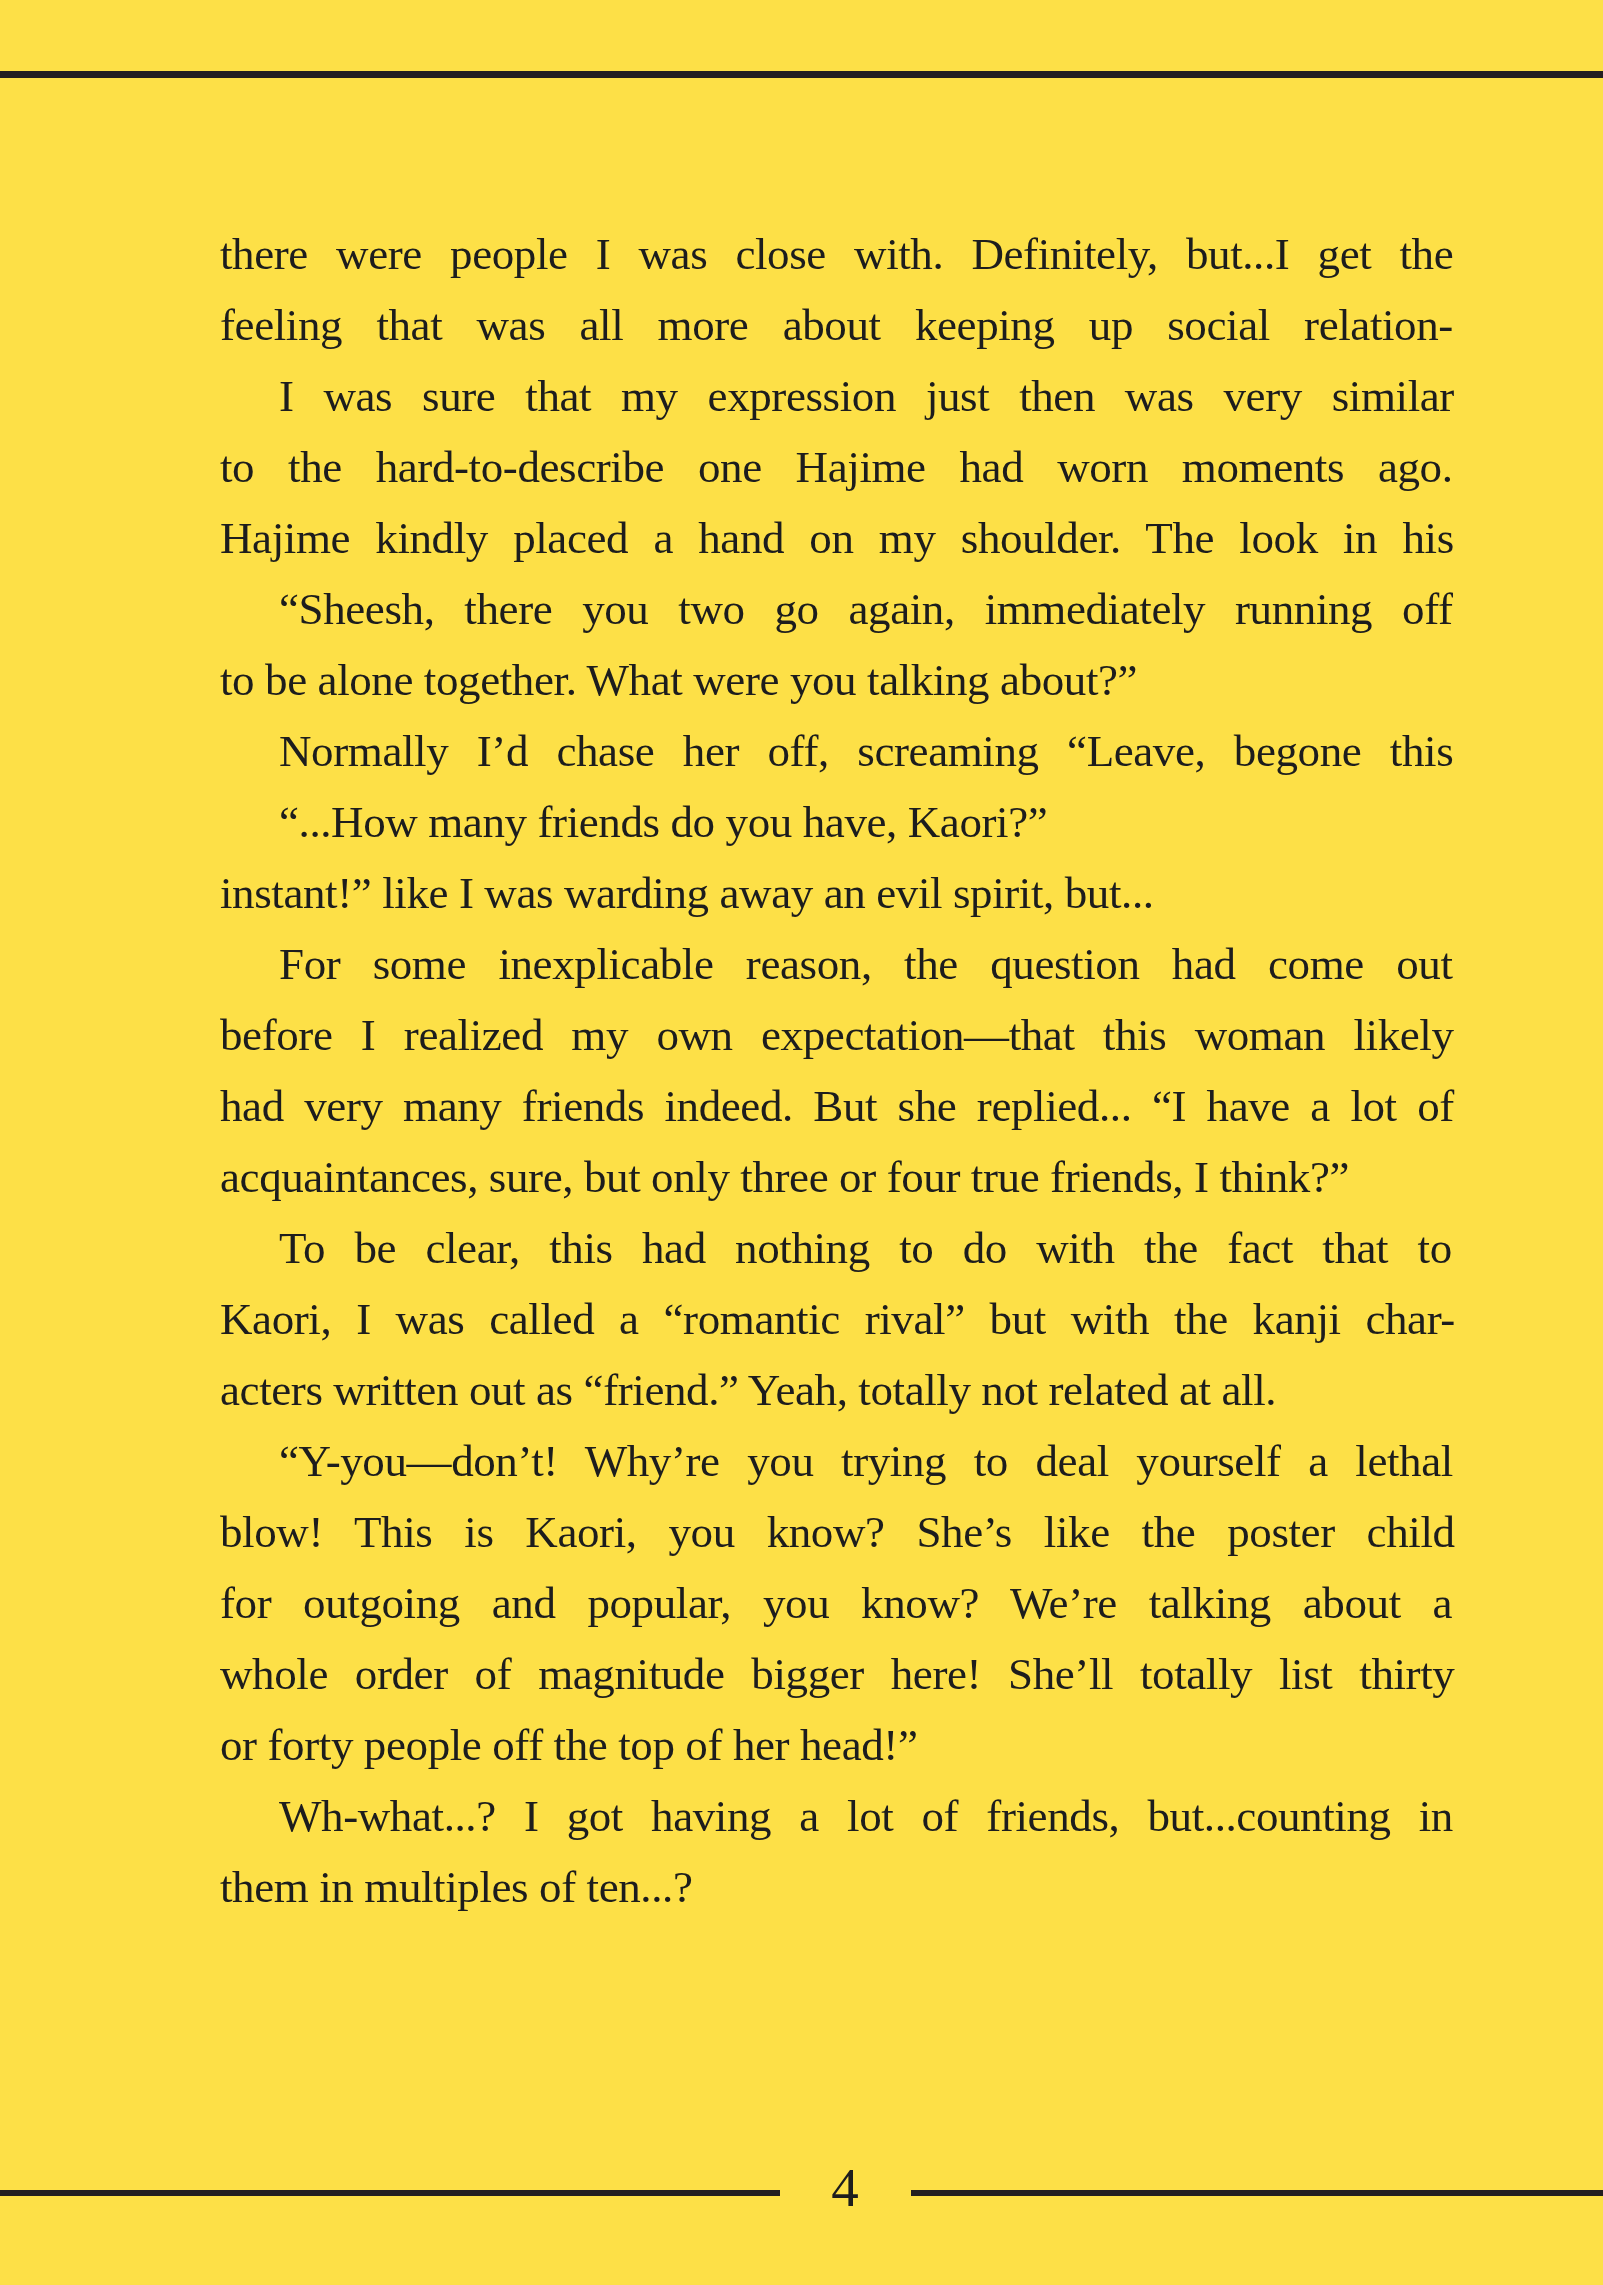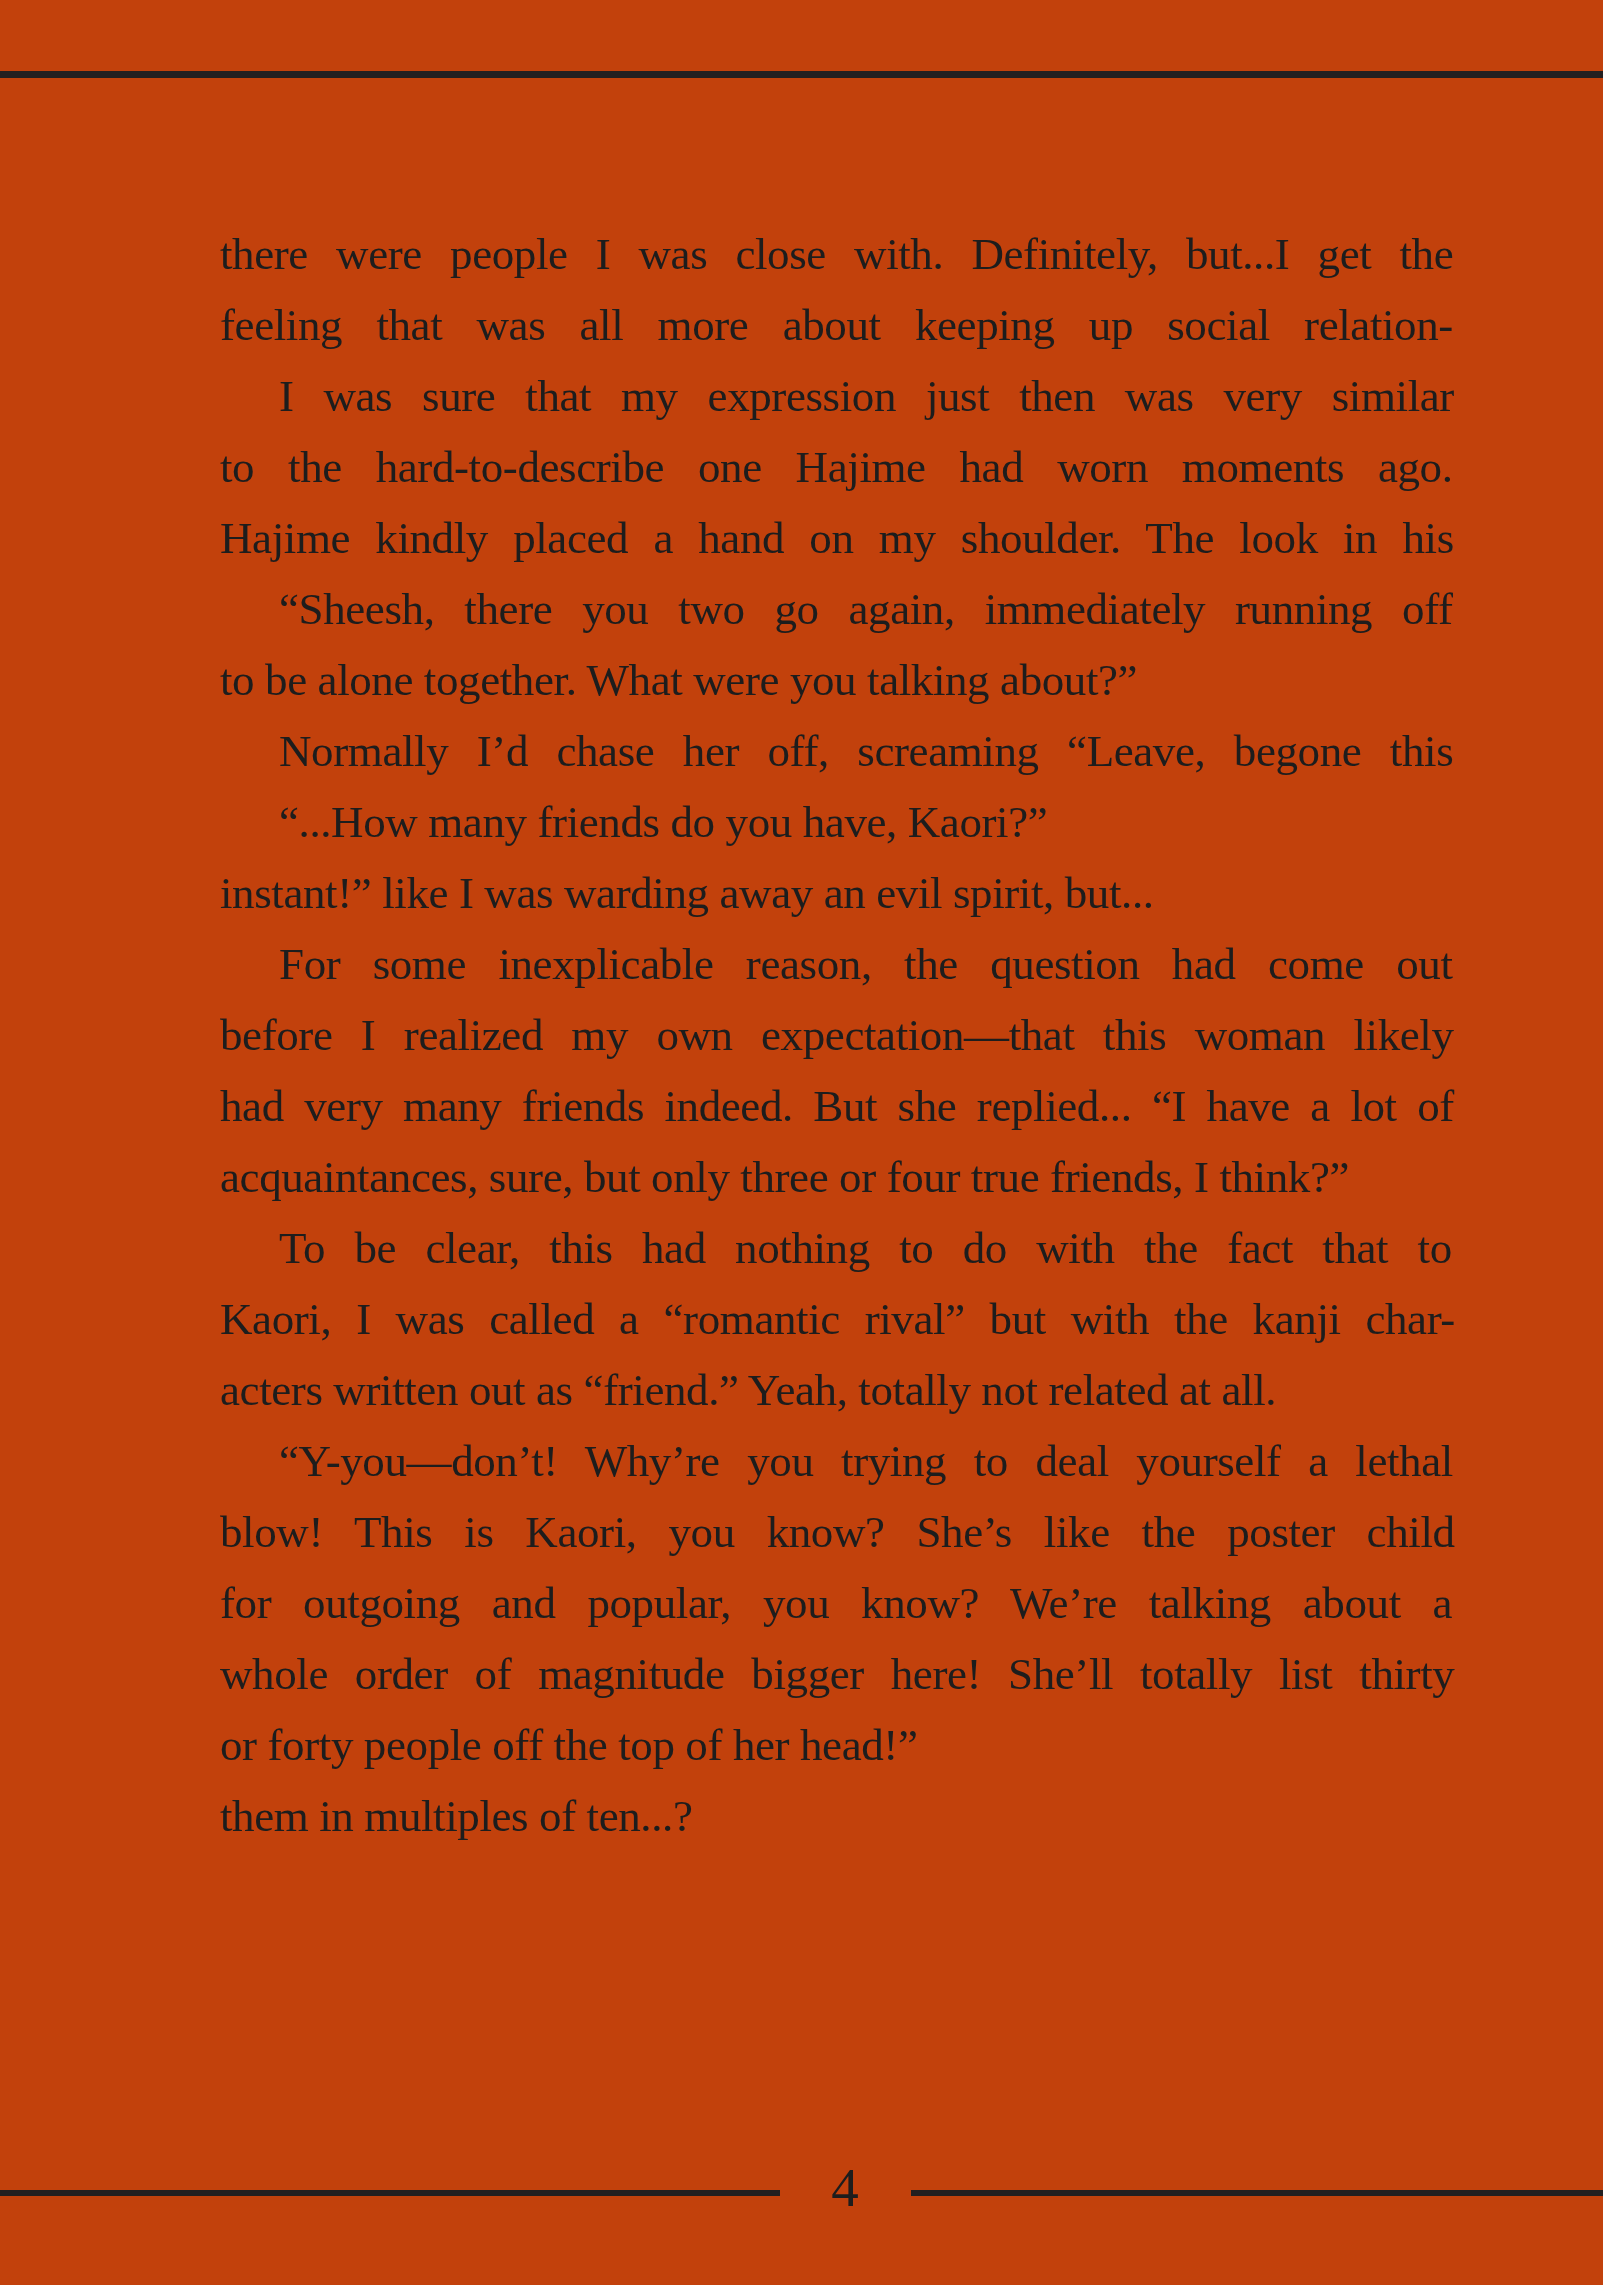--- a/index.html
+++ b/index.html
@@ -4,21 +4,21 @@
 <style>
   html, body {
     margin: 0;
     padding: 0;
     background: #ffffff;
   }
   .page {
     position: relative;
     width: 1604px;
     height: 2286px;
-    background: #c2410c;
+    background: #fde047;
     overflow: hidden;
     font-family: "Liberation Serif", serif;
   }
   .top-rule {
     position: absolute;
     left: 0;
     top: 71px;
     width: 1604px;
     height: 7.1px;
     background: #231f20;
@@ -86,20 +86,21 @@
       <div class="line"><span class="lt" style="word-spacing: 9.6px;">had very many friends indeed. But she replied... “I have a lot of</span></div>
       <div class="line para-end"><span class="lt">acquaintances, sure, but only three or four true friends, I think?”</span></div>
       <div class="line indent"><span class="lt" style="word-spacing: 18.5px;">To be clear, this had nothing to do with the fact that to</span></div>
       <div class="line"><span class="lt" style="word-spacing: 14px;">Kaori, I was called a “romantic rival” but with the kanji char-</span></div>
       <div class="line para-end"><span class="lt">acters written out as “friend.” Yeah, totally not related at all.</span></div>
       <div class="line indent"><span class="lt" style="word-spacing: 16.7px;">“Y-you—don’t! Why’re you trying to deal yourself a lethal</span></div>
       <div class="line"><span class="lt" style="word-spacing: 21px;">blow! This is Kaori, you know? She’s like the poster child</span></div>
       <div class="line"><span class="lt" style="word-spacing: 21px;">for outgoing and popular, you know? We’re talking about a</span></div>
       <div class="line"><span class="lt" style="word-spacing: 16px;">whole order of magnitude bigger here! She’ll totally list thirty</span></div>
       <div class="line para-end"><span class="lt">or forty people off the top of her head!”</span></div>
+      <div class="line indent"><span class="lt" style="word-spacing: 17.3px;">Wh-what...? I got having a lot of friends, but...counting in</span></div>
       <div class="line para-end"><span class="lt">them in multiples of ten...?</span></div>
     </div>
 
   <div class="footer-rule left"></div>
   <div class="page-number">4</div>
   <div class="footer-rule right"></div>
 </div>
 
 
 </body></html>

